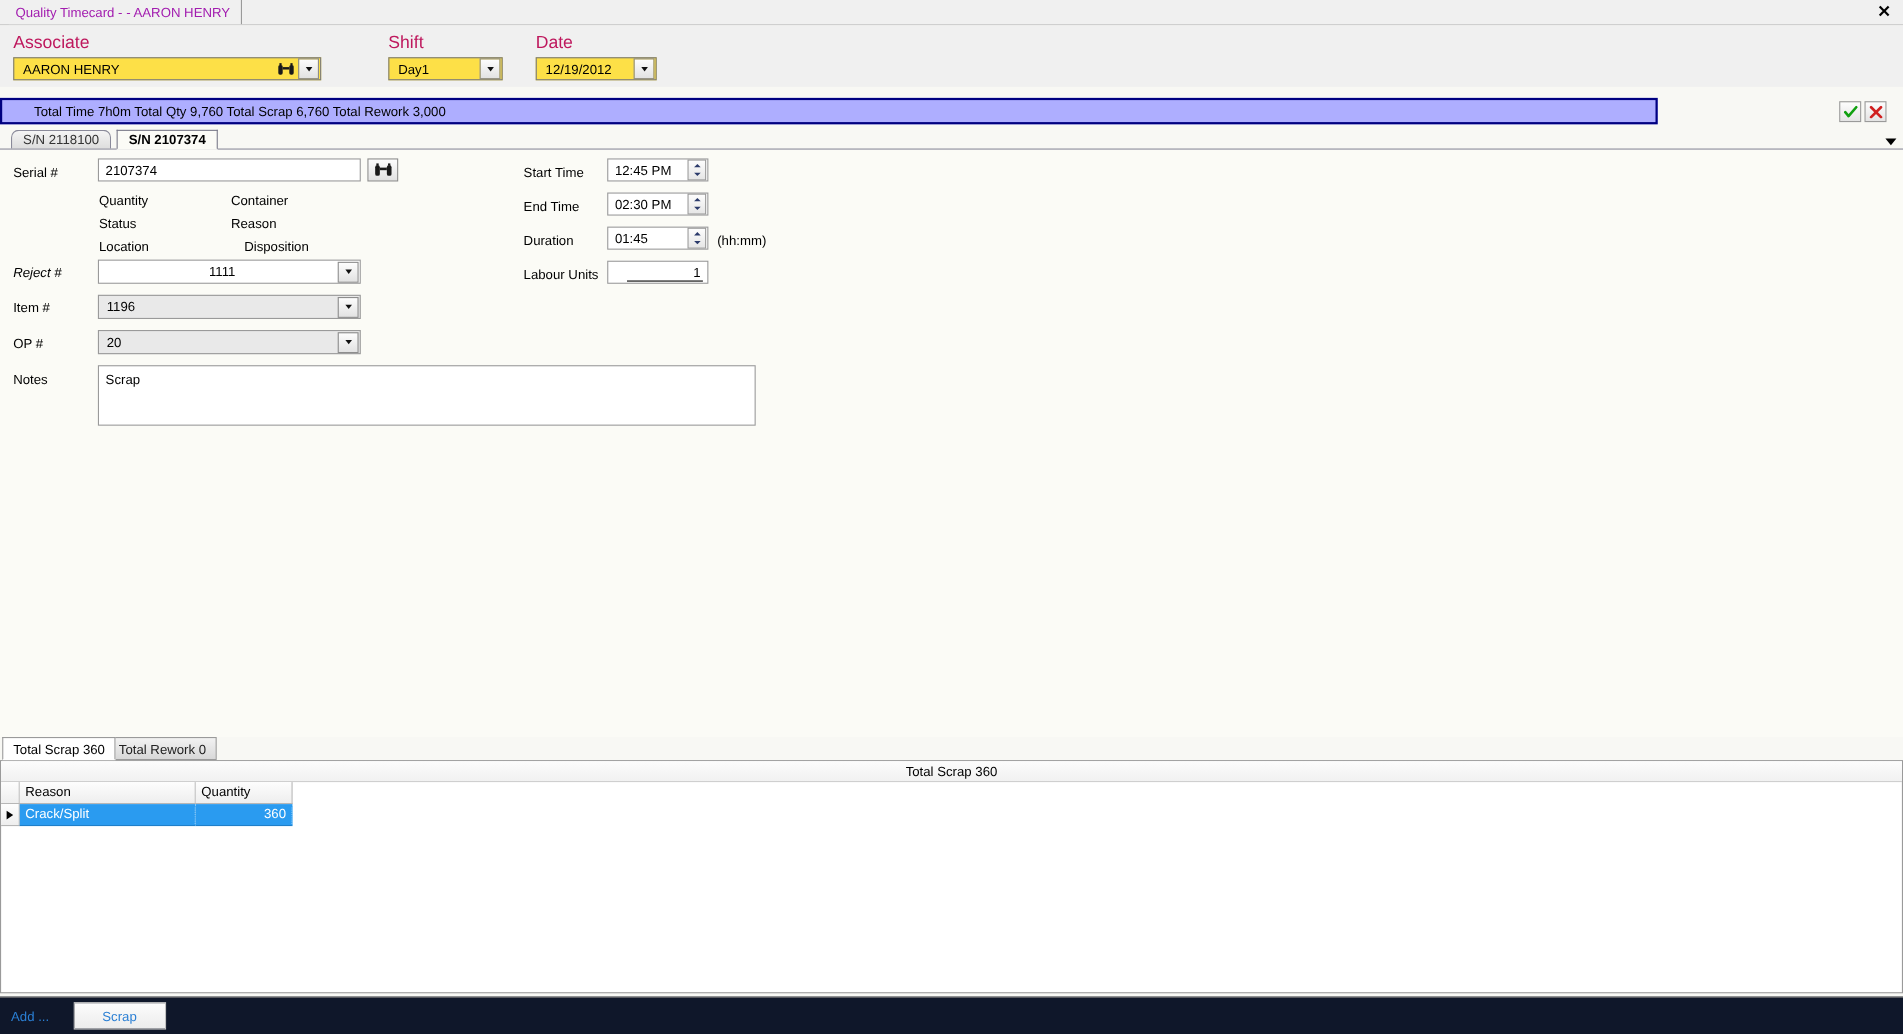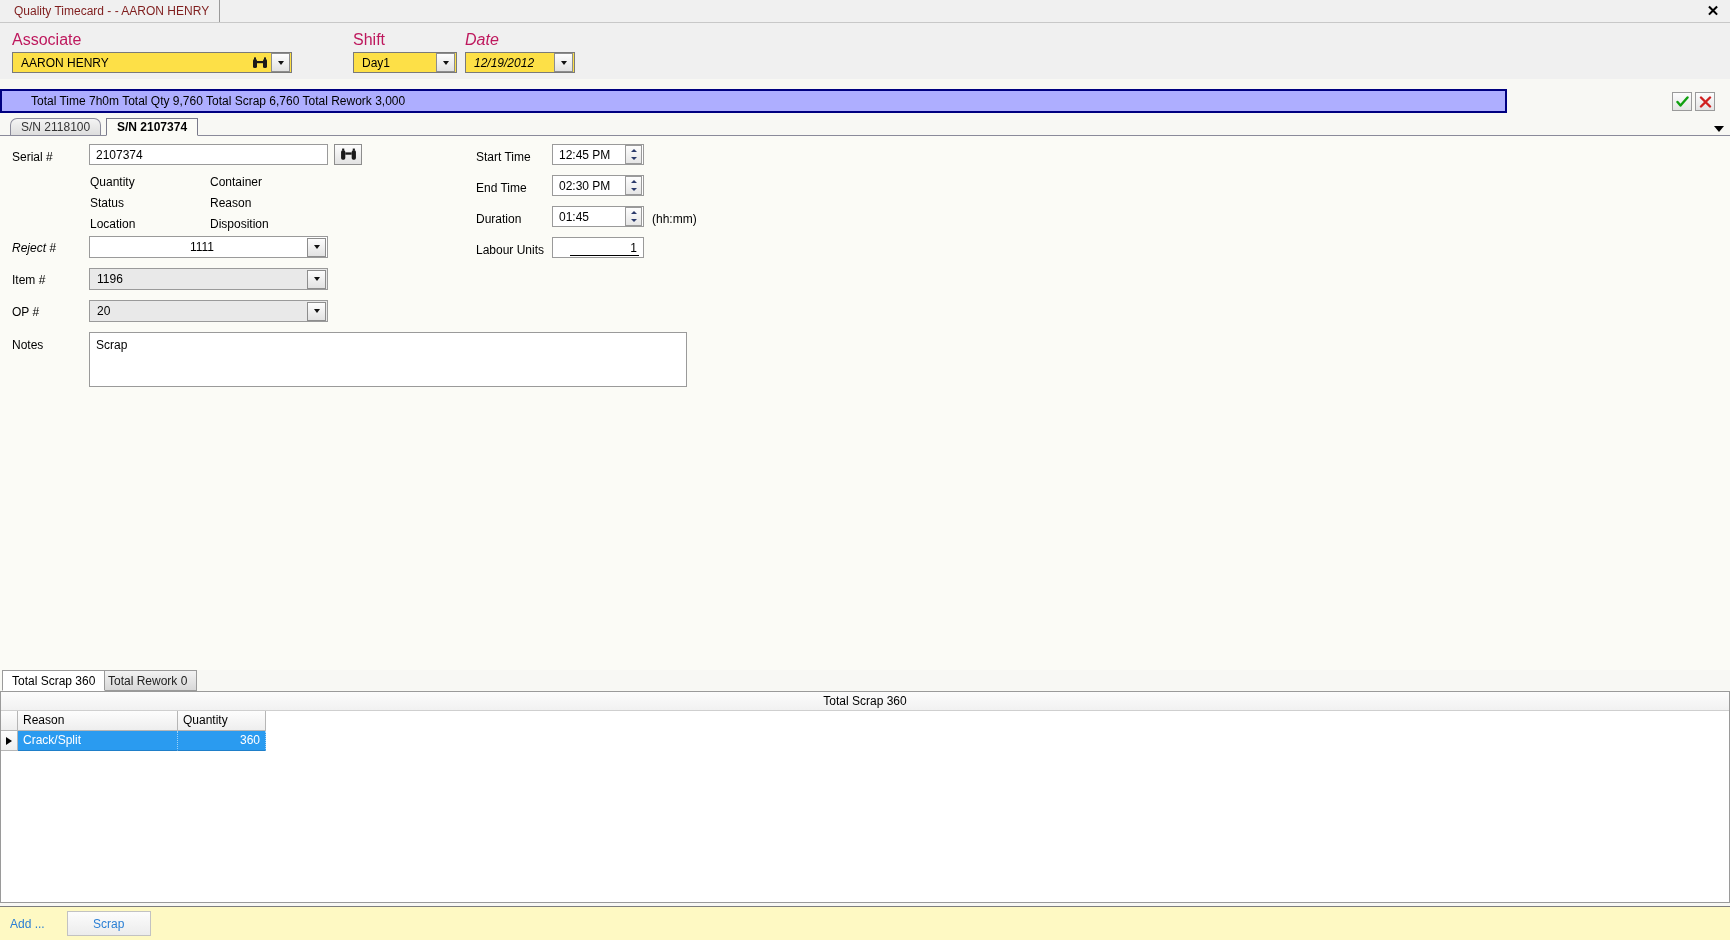--- a/index.html
+++ b/index.html
@@ -19,21 +19,21 @@
     position: absolute; top: 0; left: 0; width: 1730px; height: 23px;
     background: #f0f0f0;
     border-bottom: 1px solid #c8c8c8;
   }
   .wintab {
     position: absolute; left: 8px; top: 0px;
     height: 22px; line-height: 22px;
     padding: 0 10px 0 6px;
     background: #f0f0f0;
     font-size: 12px;
-    color: #7f1d1d;
+    color: #a21caf;
     border-right: 1px solid #9a9a9a;
   }
   .winclose {
     position: absolute; right: 8px; top: 2px;
     width: 18px; height: 18px;
     line-height: 18px; text-align: center;
     font-size: 15px; font-weight: bold;
     color: #000; cursor: pointer;
   }
 
@@ -286,21 +286,21 @@
     border-bottom: 1px solid #1f7fc9;
     padding: 0 5px;
     white-space: nowrap; overflow: hidden;
   }
   .gridrow .cell.num { text-align: right; }
 
   
   .toolbar {
     position: absolute; left: 0; bottom: 0;
     width: 1730px; height: 34px;
-    background: #fef9c3;
+    background: #0f172a;
     border-top: 1px solid #7d7d7d;
     display: flex; align-items: center;
   }
   .addlabel {
     margin-left: 10px;
     color: #2a7fd4; font-size: 12px;
     cursor: pointer;
   }
   .scrapbtn {
     margin-left: 22px;
@@ -343,21 +343,21 @@
     </div>
 
     <div class="fieldgroup" style="left:353px; top:8px; width:104px;">
       <span class="flabel">Shift</span>
       <div class="combo" style="width:104px;">
         <span class="val">Day1</span>
         <span class="dropbtn"></span>
       </div>
     </div>
 
-    <div class="fieldgroup" style="left:465px; top:8px; width:110px;font-style:italic;">
+    <div class="fieldgroup" style="left:487px; top:8px; width:110px;">
       <span class="flabel">Date</span>
       <div class="combo" style="width:110px;">
         <span class="val">12/19/2012</span>
         <span class="dropbtn"></span>
       </div>
     </div>
 
   </div>
 
   <div class="sumbar">
@@ -396,21 +396,21 @@
         <rect x="2" y="0.4" width="2" height="2" fill="#1a1a1a"></rect>
         <rect x="12" y="0.4" width="2" height="2" fill="#1a1a1a"></rect>
       </svg>
     </div>
 
     <span class="smallhdr" style="left:90px; top:39px;">Quantity</span>
     <span class="smallhdr" style="left:210px; top:39px;">Container</span>
     <span class="smallhdr" style="left:90px; top:60px;">Status</span>
     <span class="smallhdr" style="left:210px; top:60px;">Reason</span>
     <span class="smallhdr" style="left:90px; top:81px;">Location</span>
-    <span class="smallhdr" style="left:210px; top:81px;text-align:right;">Disposition</span>
+    <span class="smallhdr" style="left:222px; top:81px;text-align:right;">Disposition</span>
 
     <span class="rlabel" style="left:12px; top:105px;font-style:italic;">Reject #</span>
     <div class="combo2 white" style="left:89px; top:100px; width:239px;text-align:center;">
       <span class="val">1111</span>
       <span class="dropbtn"></span>
     </div>
 
     <span class="rlabel" style="left:12px; top:137px;">Item #</span>
     <div class="combo2 grey" style="left:89px; top:132px; width:239px;">
       <span class="val">1196</span>

